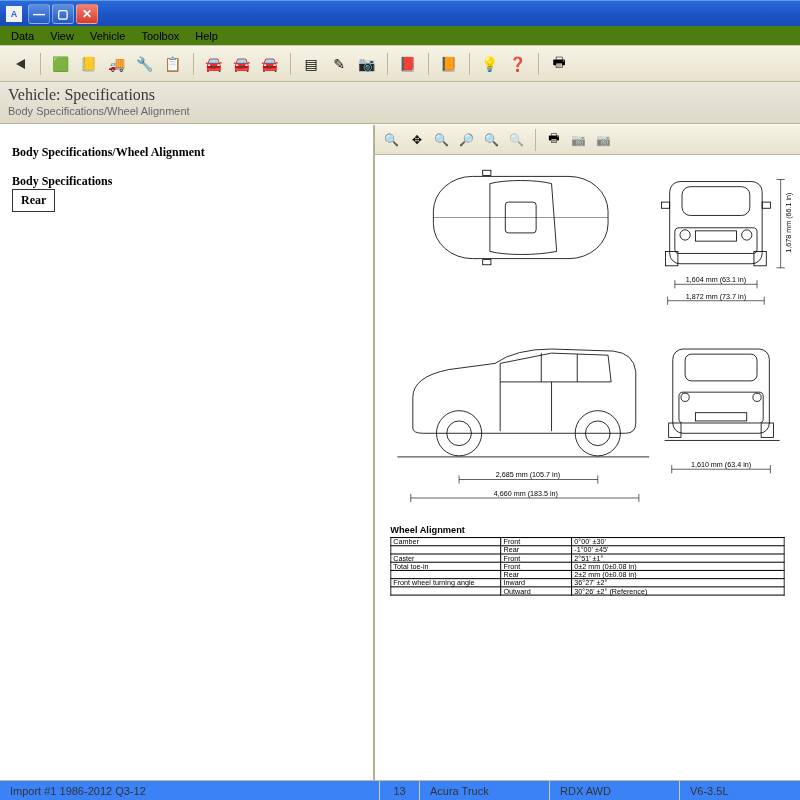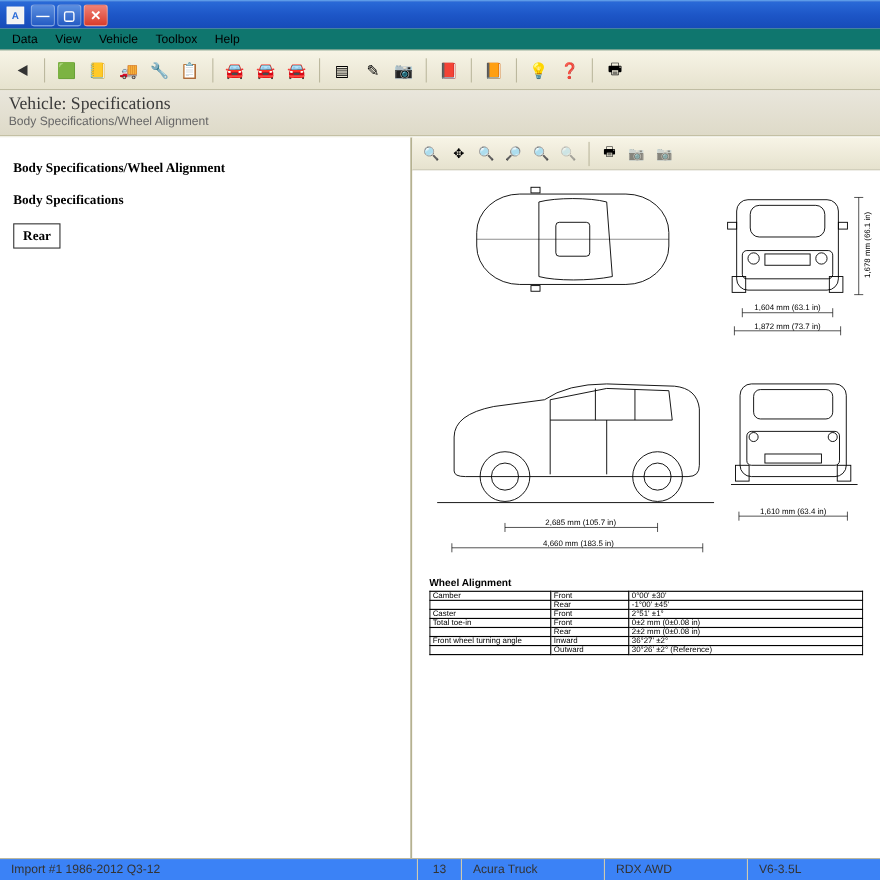--- a/index.html
+++ b/index.html
@@ -42,21 +42,21 @@
     border-radius: 3px;
     display: flex; align-items: center; justify-content: center;
     font-weight: bold; font-size: 12px; color: #fff;
     background: linear-gradient(to bottom, #5c8fe0, #245bc3);
   }
   .winbtn.close { background: linear-gradient(to bottom, #f08176, #d83c2b); }
 
   
   .menubar {
     height: 20px;
-    background: #0f766e;
+    background: #4d7c0f;
     border-bottom: 1px solid #cfcab1;
     display: flex;
     align-items: center;
     padding: 0 4px;
     gap: 2px;
   }
   .menubar .menu-item {
     padding: 2px 7px;
     font-size: 11px;
   }
@@ -110,21 +110,21 @@
     border-top: 1px solid #fff;
   }
   .pane-left {
     width: 375px;
     background: #fff;
     border-right: 2px solid #b5b190;
     padding: 20px 12px;
     font-family: "Times New Roman", serif;
   }
   .pane-left .crumb { font-size: 12px; font-weight: bold; margin-bottom: 14px; }
-  .pane-left .sect { font-size: 12px; font-weight: bold; margin-bottom: 14px; }
+  .pane-left .sect { font-size: 12px; font-weight: bold; margin-bottom: 0; }
   .pane-left .link-box {
     display: inline-block;
     border: 1px solid #333;
     padding: 3px 8px;
     font-size: 12px;
     font-weight: bold;
   }
 
   .pane-right {
     flex: 1;

